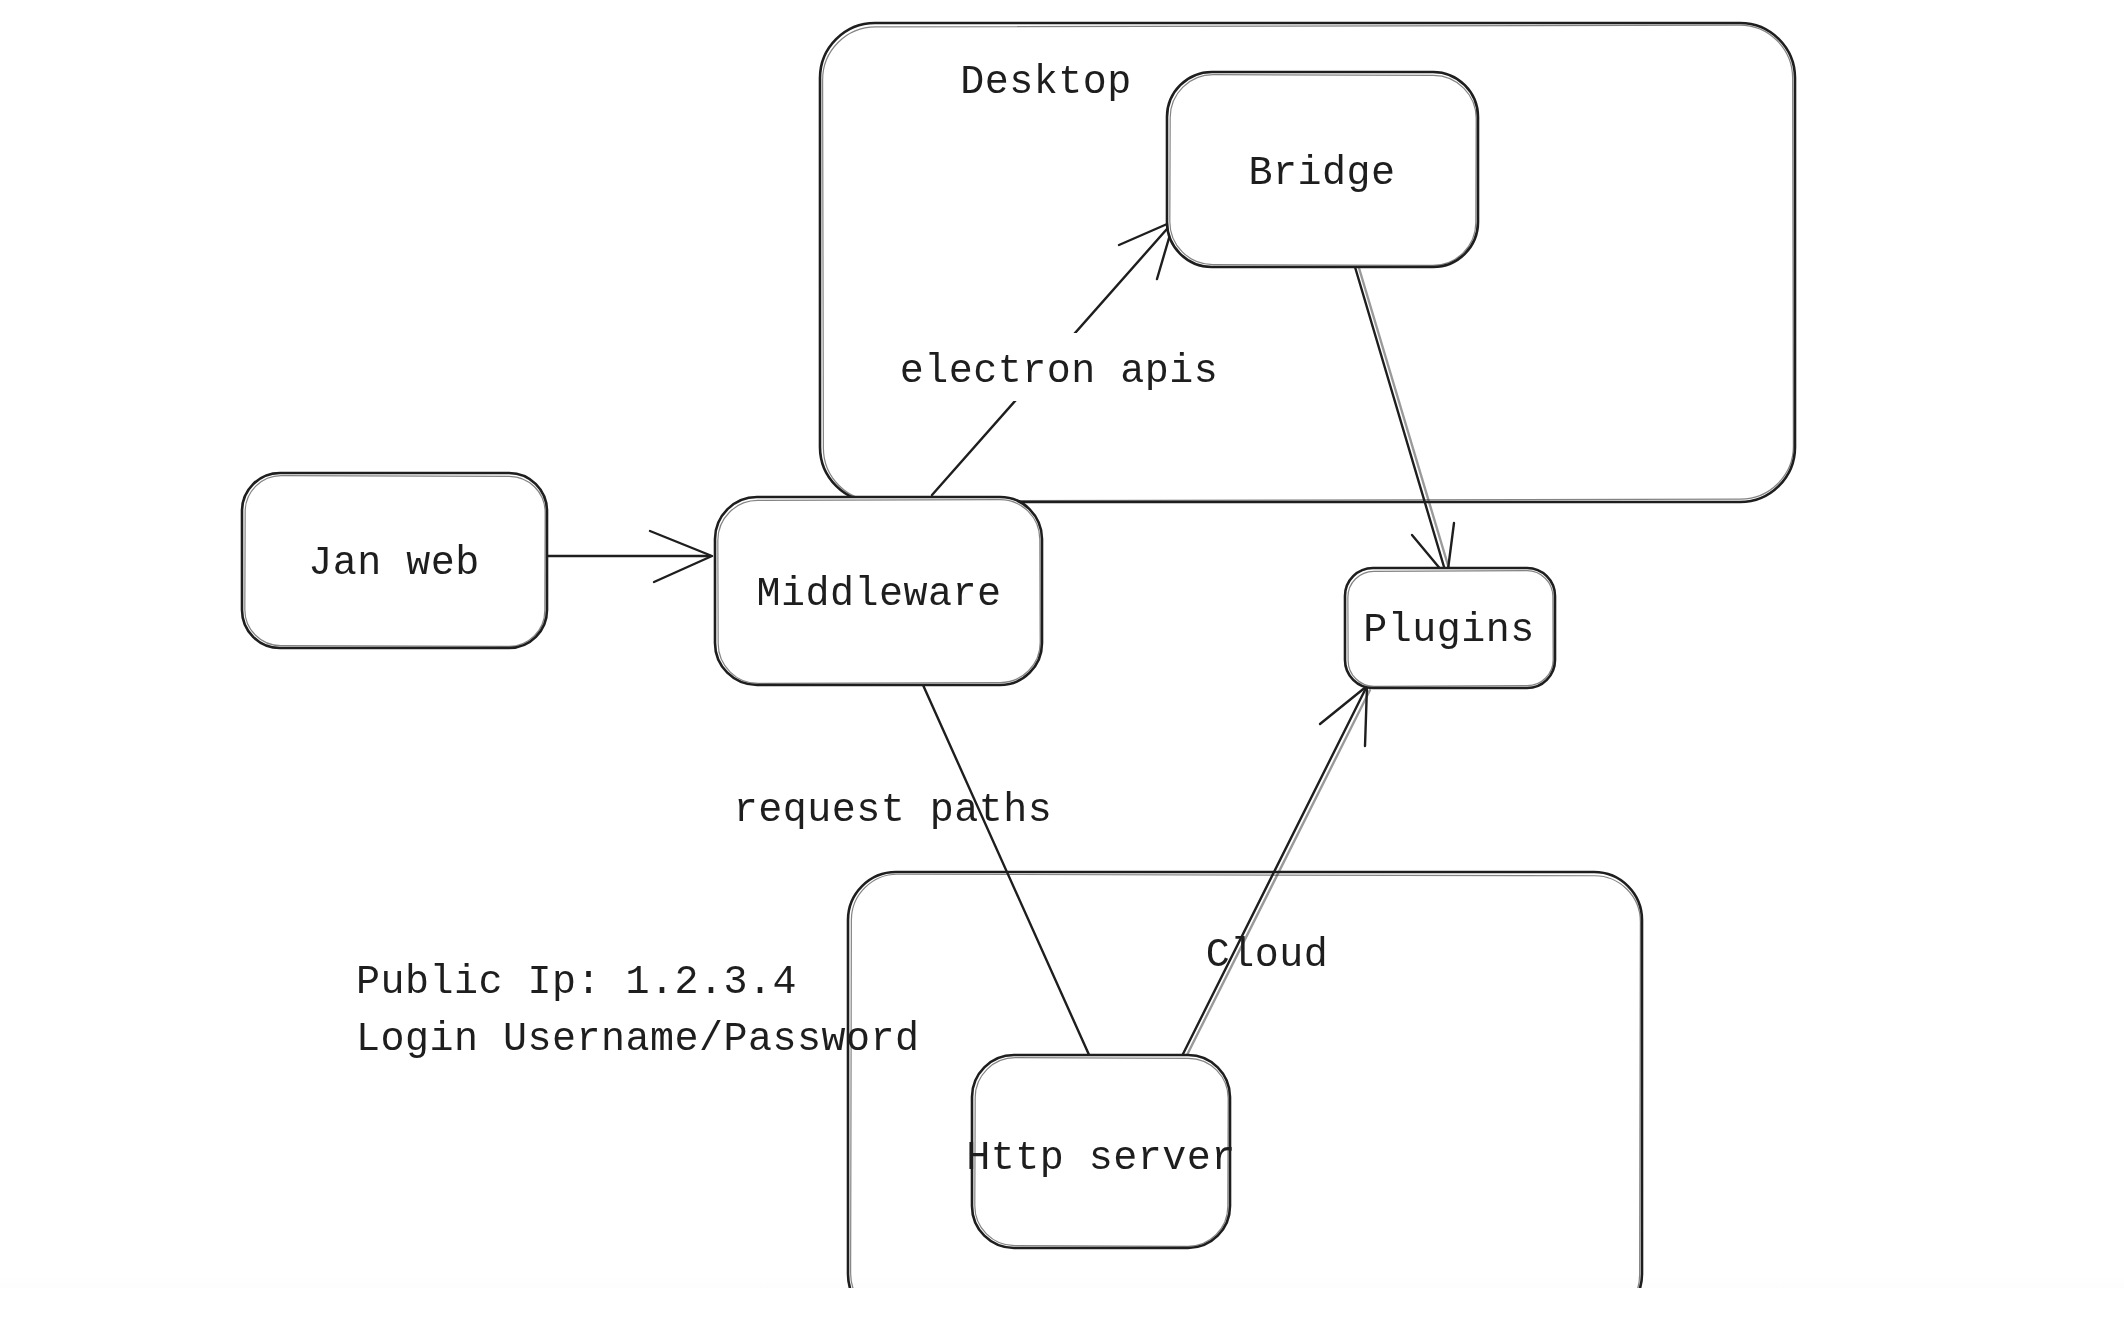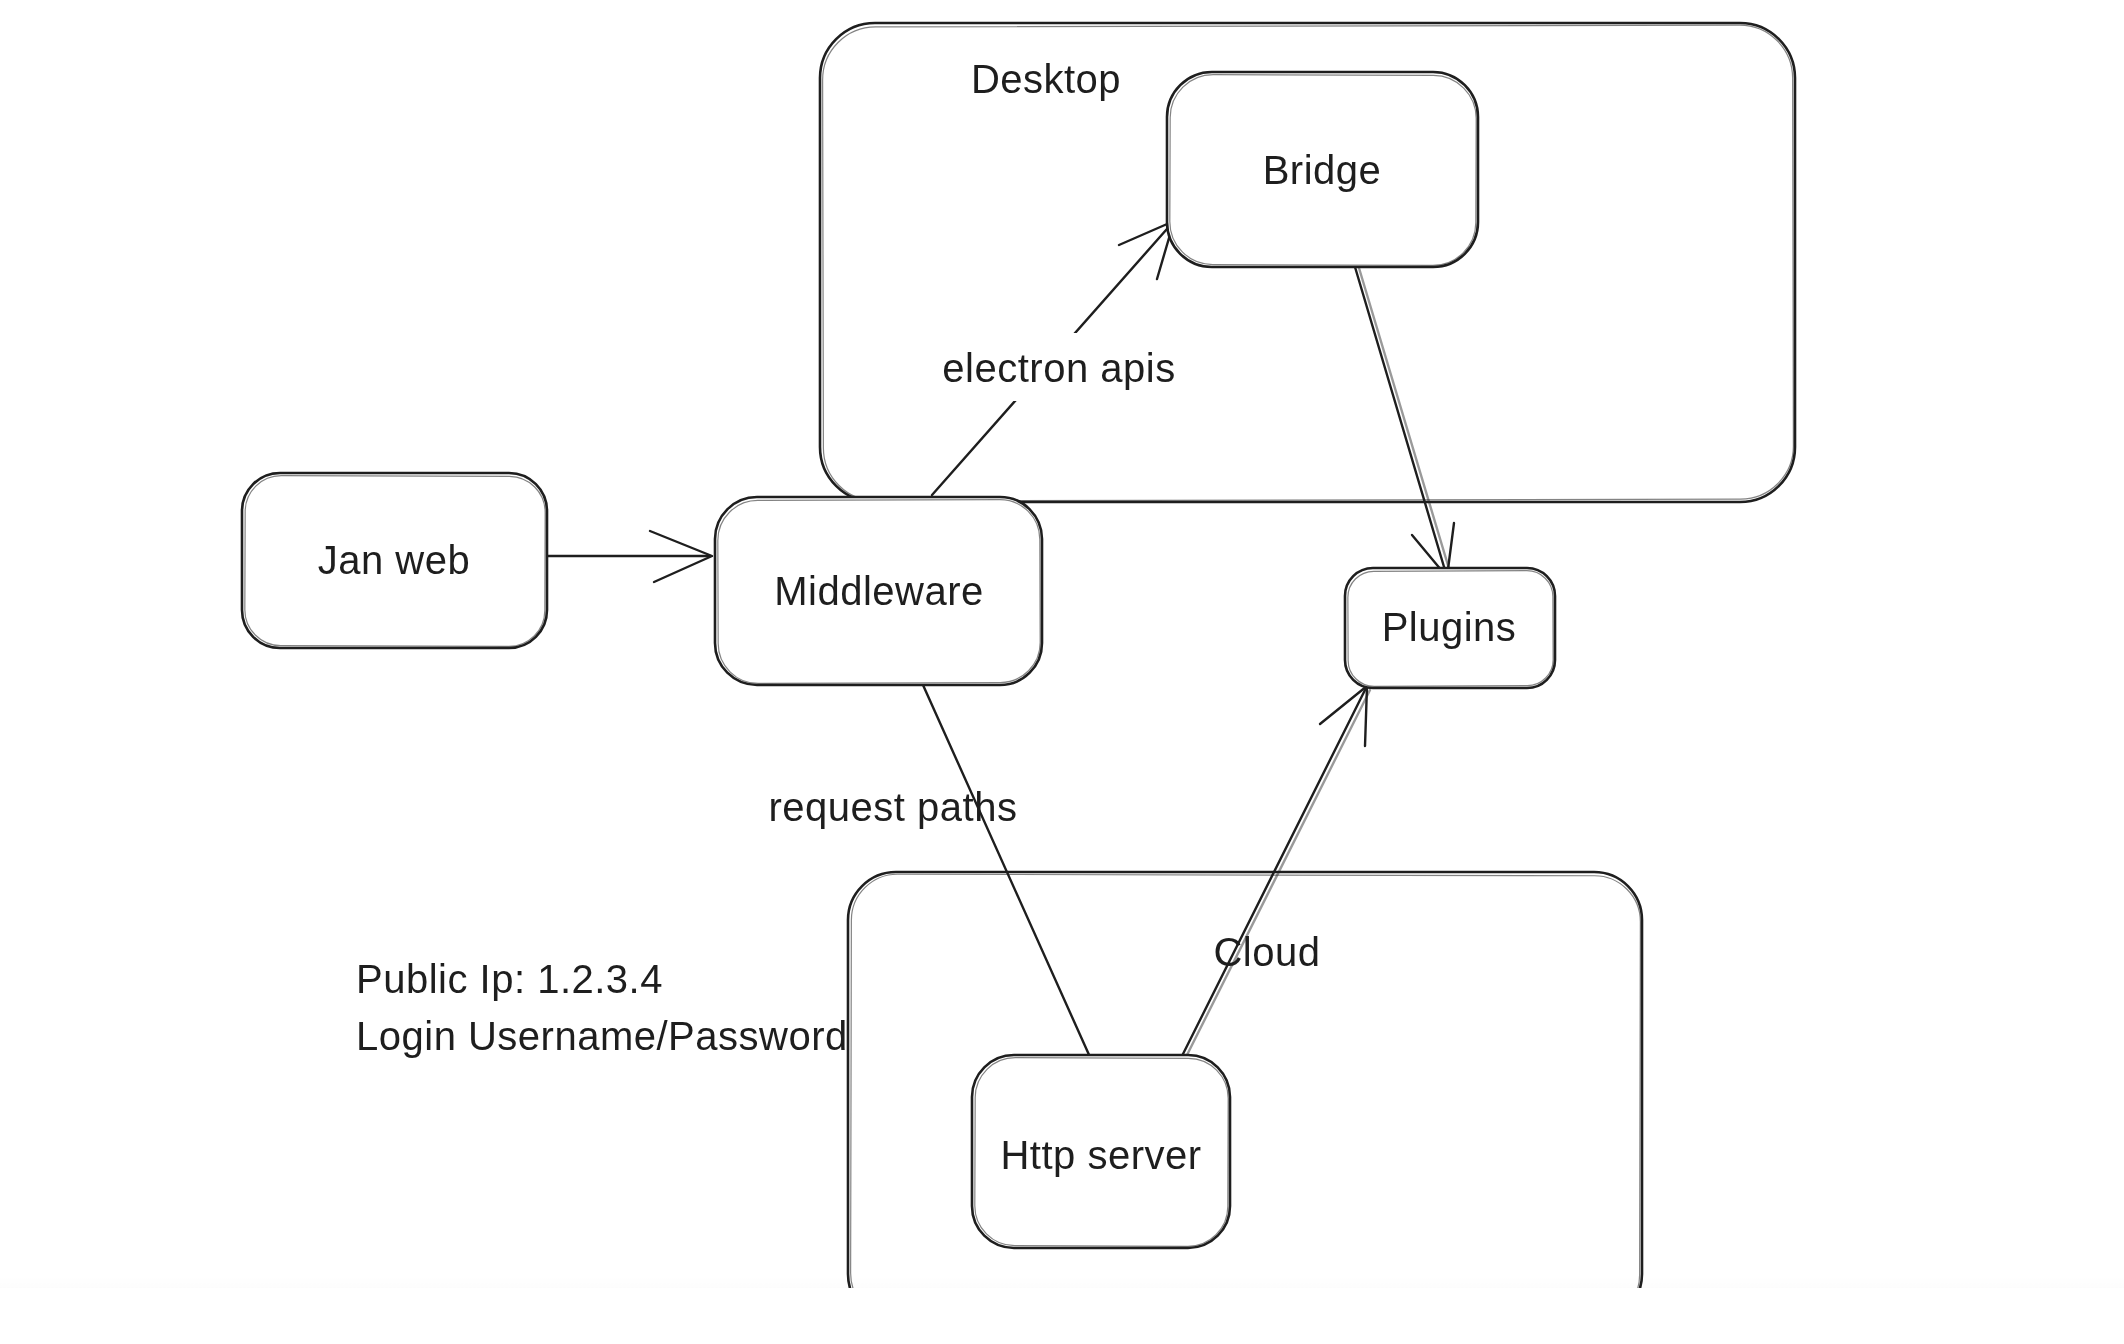--- a/index.html
+++ b/index.html
@@ -1,17 +1,17 @@
 <!DOCTYPE html>
 <html><head>
 <meta charset="utf-8">
 <style>
   html,body{margin:0;padding:0;background:#ffffff;}
   .stage{position:relative;width:2124px;height:1288px;background:#ffffff;overflow:hidden;
-         font-family:Liberation Sans, sans-serif;}
+         font-family:Liberation Mono, monospace;}
   svg{position:absolute;left:0;top:0;display:block;}
   .shape{fill:#ffffff;stroke:#1e1e1e;stroke-width:2.6;stroke-linejoin:round;}
   .container-shape{fill:none;stroke:#1e1e1e;stroke-width:2.6;stroke-linejoin:round;}
   .echo{fill:none;stroke:#1e1e1e;stroke-width:1.2;stroke-opacity:.55;}
   .edge-line{fill:none;stroke:#1e1e1e;stroke-width:2.4;stroke-linecap:round;}
   .edge-head{fill:none;stroke:#1e1e1e;stroke-width:2.4;stroke-linecap:round;stroke-linejoin:round;}
   .lbl{fill:#1e1e1e;font-size:40px;letter-spacing:.5px;}
   .lbl.mid{text-anchor:middle;}
   .note{fill:#1e1e1e;font-size:40px;letter-spacing:.5px;}
   .label-mask{fill:#ffffff;}

